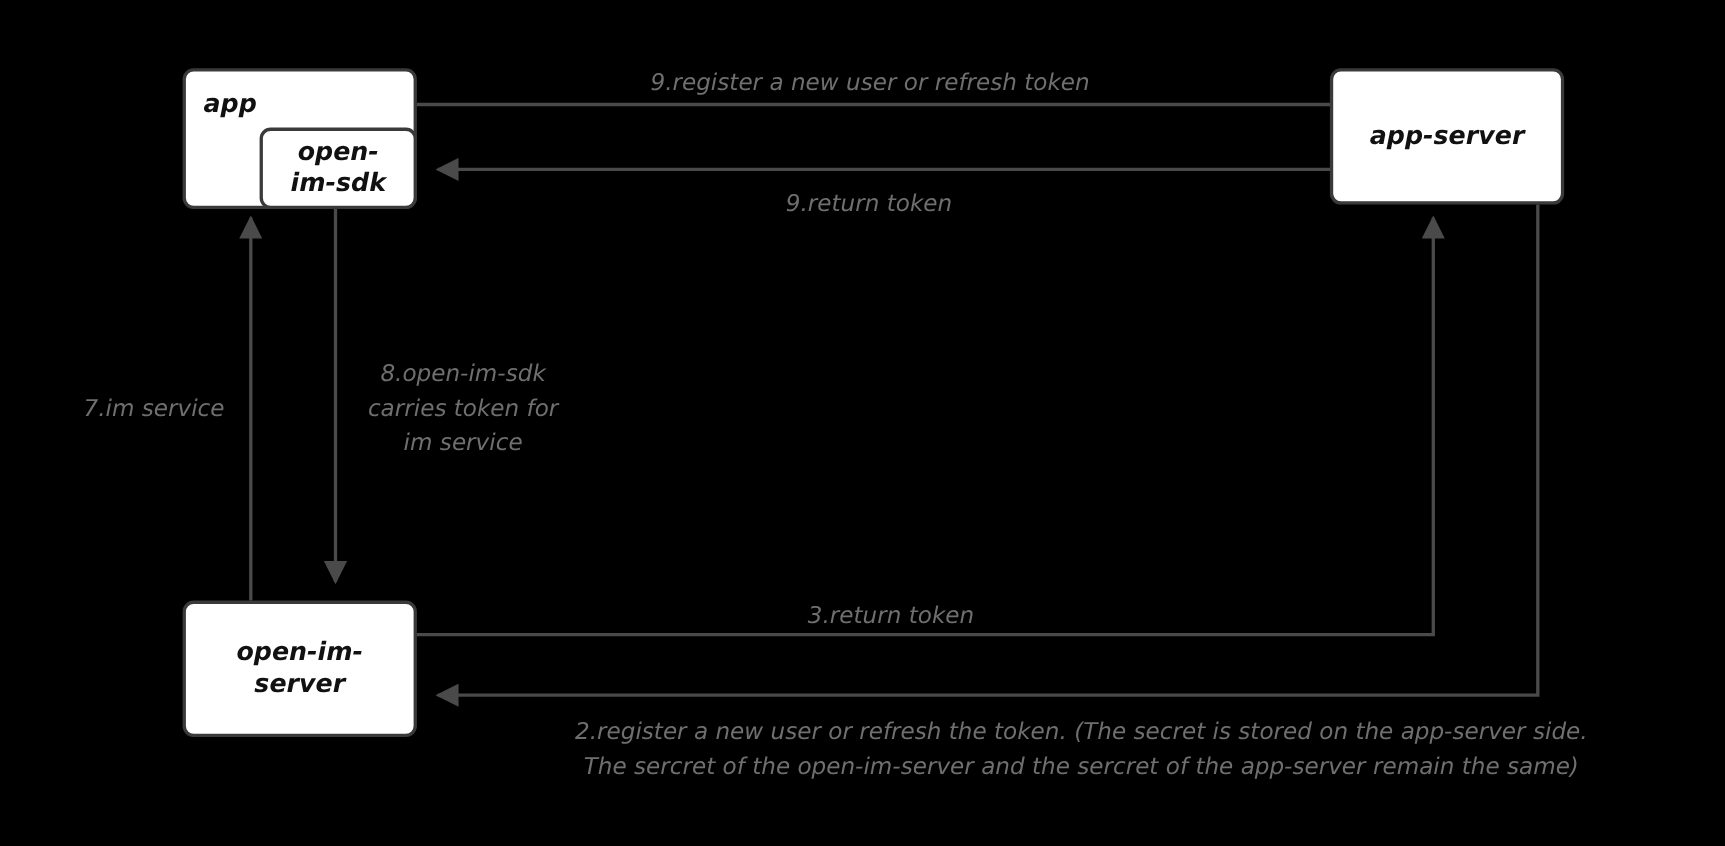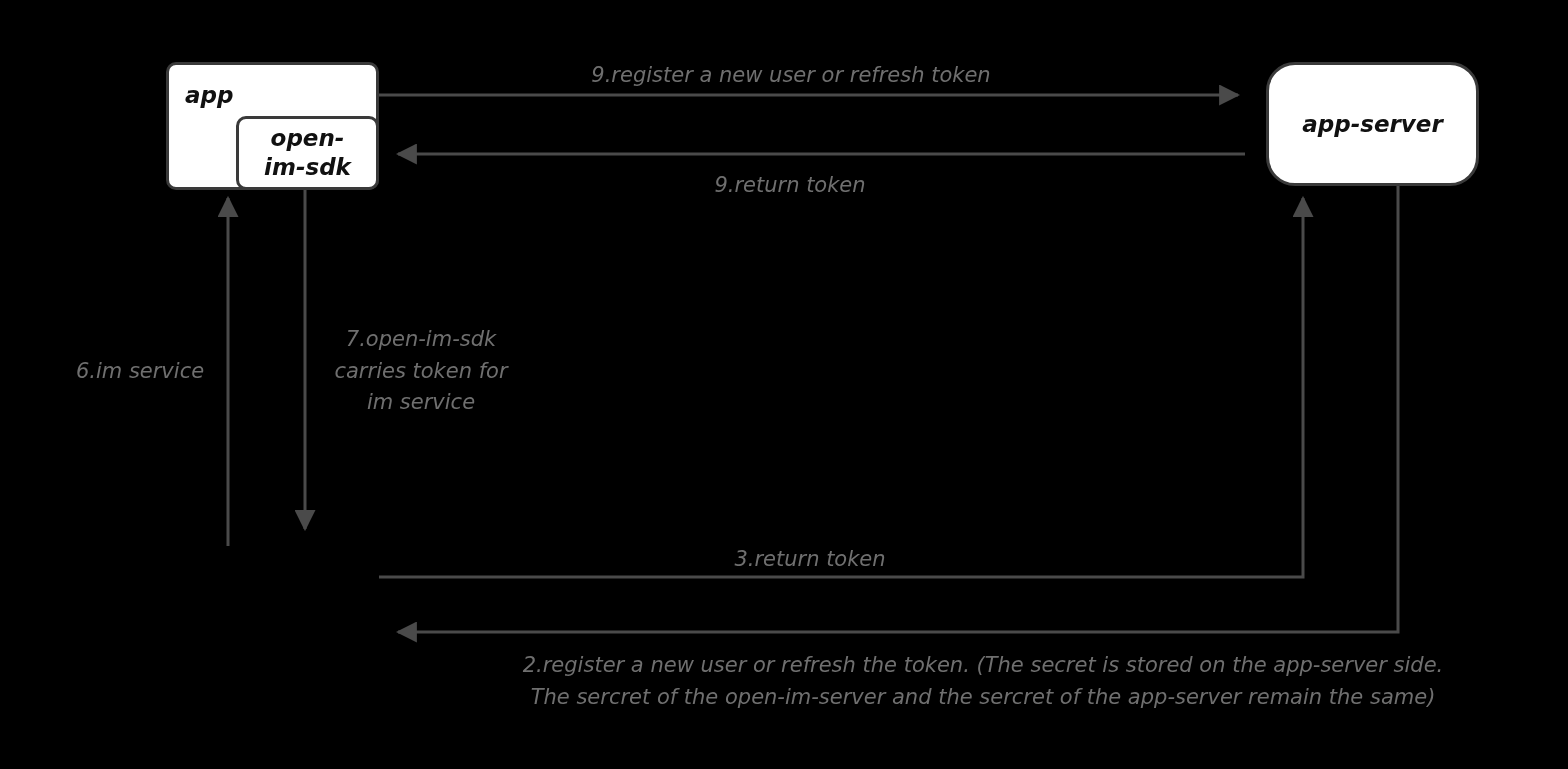--- a/index.html
+++ b/index.html
@@ -87,32 +87,36 @@
 
   <div class="node left-align" style="left:166px; top:62px; width:213px; height:128px;padding-left:16px;">
     <span>app</span>
   </div>
 
   <div class="node" style="left:236px; top:116px; width:143px; height:74px; white-space:pre;">
     <span>open-
 im-sdk</span>
   </div>
 
-  <div class="node" style="left:1266px; top:62px; width:213px; height:124px;border-radius:29px;">
+  <div class="node" style="left:1209px; top:62px; width:213px; height:124px;">
     <span>app-server</span>
   </div>
 
+  <div class="node" style="left:166px; top:546px; width:213px; height:124px; white-space:pre;">
+    <span>open-im-
+server</span>
+  </div>
 
   <div class="label center" style="left:556px; top:60px; width:470px;">9.register a new user or refresh token</div>
 
   <div class="label center" style="left:640px; top:170px; width:300px;">9.return token</div>
 
-  <div class="label center" style="left:60px; top:356px; width:160px;">6.im service</div>
+  <div class="label center" style="left:60px; top:356px; width:160px;">7.im service</div>
 
-  <div class="label center" style="left:316px; top:324px; width:210px;">7.open-im-sdk
+  <div class="label center" style="left:316px; top:324px; width:210px;">8.open-im-sdk
 carries token for
 im service</div>
 
   <div class="label center" style="left:660px; top:544px; width:300px;">3.return token</div>
 
   <div class="label center" style="left:438px; top:650px; width:1090px;">2.register a new user or refresh the token. (The secret is stored on the app-server side.
 The sercret of the open-im-server and the sercret of the app-server remain the same)</div>
 
 </div>
 

